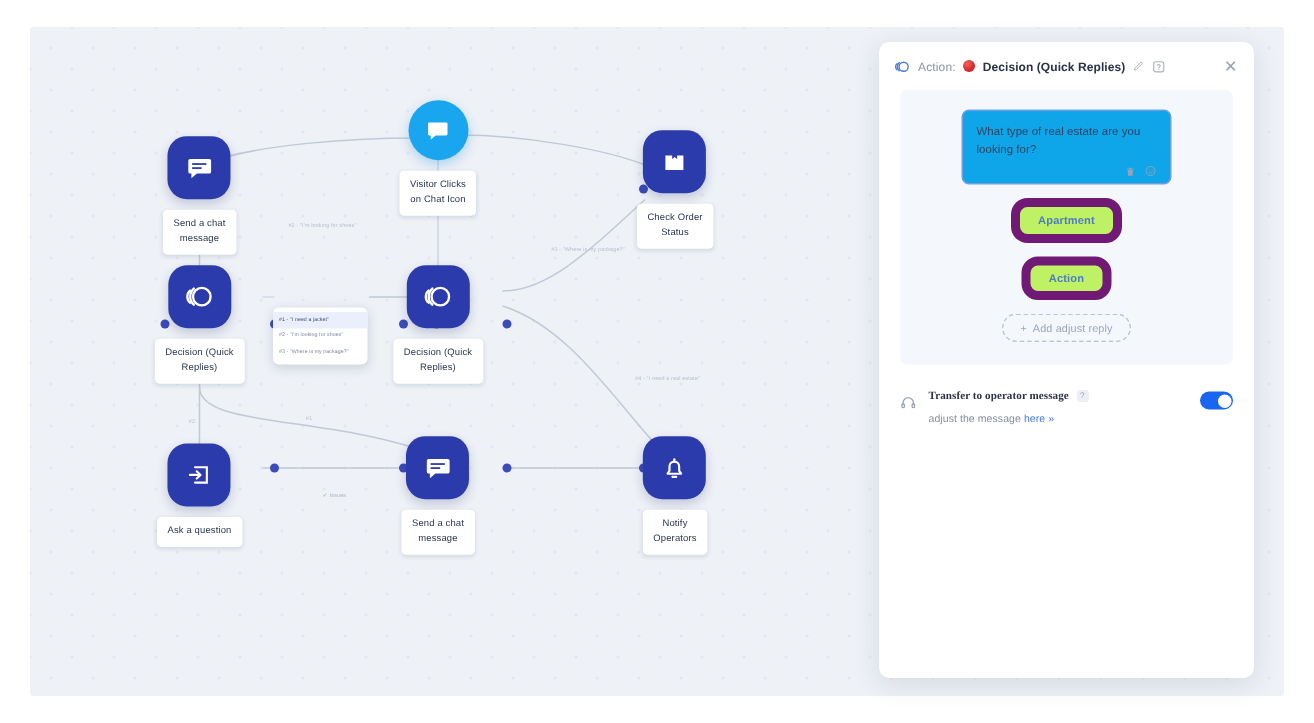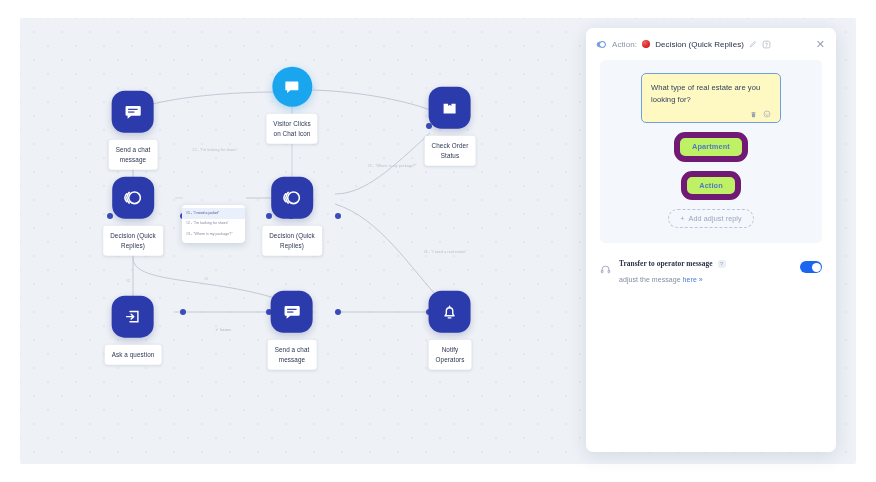--- a/index.html
+++ b/index.html
@@ -75,35 +75,35 @@
     overflow:hidden;
   }
   #panel-head{
     height:32px;display:flex;align-items:center;gap:5px;
     padding:0 11px 0 10px;
   }
   .head-ico{flex:none;display:flex;align-items:center;}
   .head-act{font-size:8px;color:#8b93a6;letter-spacing:.1px;}
   .dot-red{width:8px;height:8px;border-radius:50%;flex:none;
     background:radial-gradient(circle at 34% 30%, #f06060, #d32020 70%);}
-  .head-title{font-size:8px;font-weight:normal;color:#2a3148;letter-spacing:.05px;}
+  .head-title{font-size:8px;font-weight:bold;color:#2a3148;letter-spacing:.05px;}
   .head-tool{color:#aab1c0;display:flex;align-items:center;cursor:pointer;}
   .spacer{flex:1;}
   #close-x{color:#9aa2b3;font-size:11px;line-height:1;cursor:pointer;
     font-family:"DejaVu Sans",sans-serif;}
 
   #panel-body{padding:0 14px;}
   #msg-zone{
     background:#f4f7fb;border-radius:5px;
     padding:13px 10px 15px;
     display:flex;flex-direction:column;align-items:center;
   }
   #msg-box{
     width:140px;box-sizing:border-box;
-    border:1px solid #6f9fe0;border-radius:5px;background:#fef9c3;
+    border:1px solid #6f9fe0;border-radius:5px;background:#0ea5e9;
     padding:8px 9px 4px;
   }
   #msg-text{font-size:7.6px;line-height:1.6;color:#33405c;letter-spacing:.05px;}
   #msg-tools{display:flex;justify-content:flex-end;gap:6px;
     margin-top:4px;color:#9aa3b6;align-items:center;}
   #msg-tools span{cursor:pointer;display:flex;}
 
   .pill{
     margin-top:9px;border:6px solid #701a75;border-radius:11px;
     background:#bef264;color:#4f7bc4;

